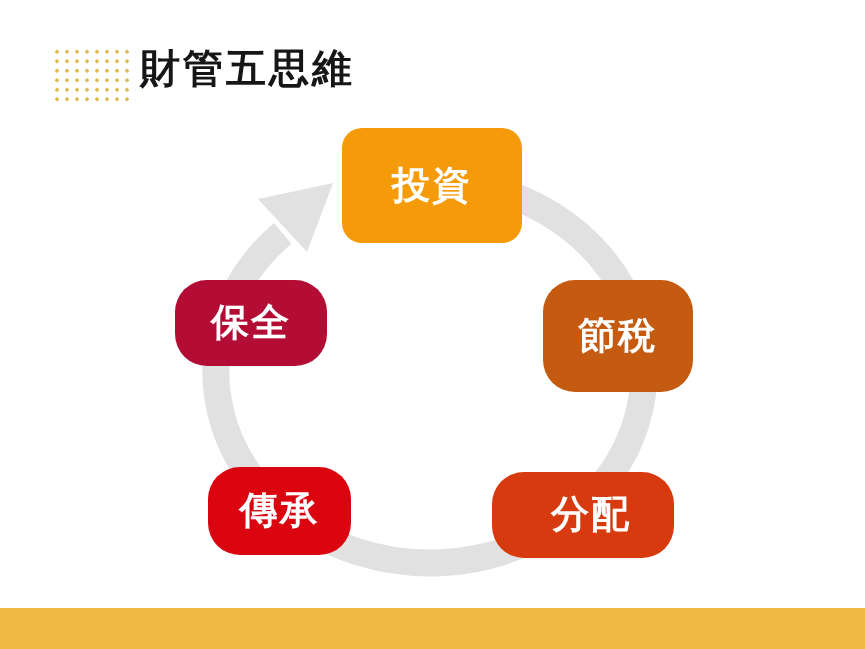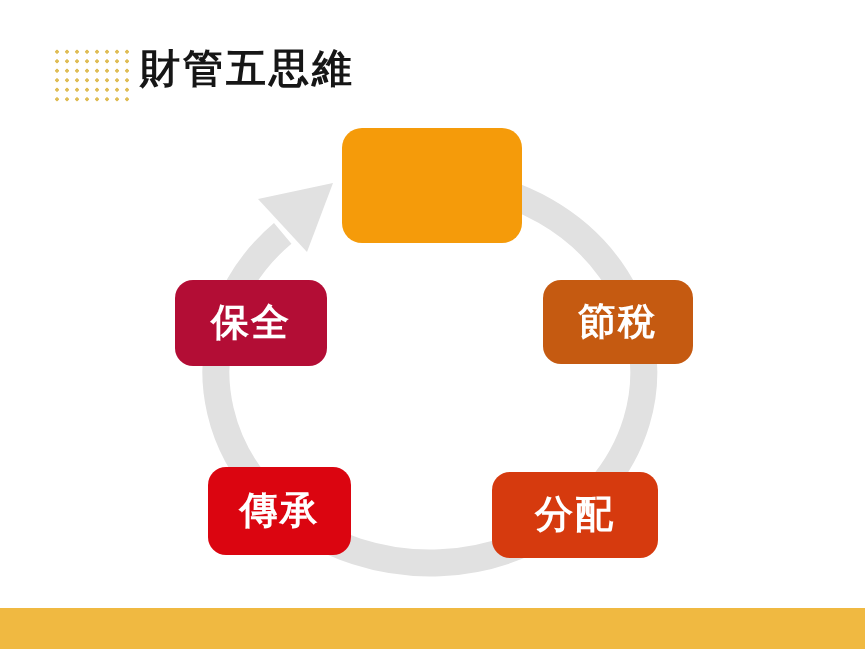--- a/index.html
+++ b/index.html
@@ -54,33 +54,33 @@
     position: absolute;
     display: flex;
     flex-direction: column;
     align-items: center;
     justify-content: center;
     color: #ffffff;
     font-weight: 800;
     font-size: 38px;
     line-height: 1.1;
     letter-spacing: 2px;
-    border-radius: 18px;
+    border-radius: 32px;
     text-align: center;
     white-space: nowrap;
   }
   .node-invest {
     left: 342px; top: 128px;
     width: 180px; height: 115px;
     border-radius: 20px;
     gap: 14px;
   }
-  .node-tax      { left: 543px; top: 280px; width: 150px; height: 84px; }
+  .node-tax      { left: 543px; top: 280px; width: 150px; height: 112px; }
   .node-preserve { left: 175px; top: 280px; width: 152px; height: 86px; }
-  .node-allocate { left: 492px; top: 472px; width: 166px; height: 86px; }
+  .node-allocate { left: 492px; top: 472px; width: 166px; height: 86px; padding-left: 16px; }
   .node-inherit  { left: 208px; top: 467px; width: 143px; height: 88px; }
 
   
   .accent-bar {
     position: absolute;
     left: 0;
     bottom: 0;
     width: 100%;
     height: 41px;
   }
@@ -93,20 +93,21 @@
   <div class="dots" style="--dots: #DFBD56;"></div>
 
   <h1 class="title">財管五思維</h1>
 
   <svg class="cycle-svg" viewBox="0 0 865 649" xmlns="http://www.w3.org/2000/svg" aria-hidden="true">
     <path d="M 467.2 183.9 A 214 191 0 1 1 356.8 551.5 A 214 191 0 0 1 282.7 233.4" fill="none" stroke="#E1E1E1" stroke-width="27" stroke-linecap="butt"></path>
     <polygon fill="#E1E1E1" points="333,183 258,199 307,252"></polygon>
   </svg>
 
   <div class="node node-invest" style="background-color: rgb(245, 155, 10);">
+    <span>投資</span>
   </div>
 
   <div class="node node-tax" style="background-color: rgb(197, 90, 17);">節稅</div>
 
   <div class="node node-allocate" style="background-color: rgb(214, 58, 14);">分配</div>
 
   <div class="node node-inherit" style="background-color: rgb(219, 5, 16);">傳承</div>
 
   <div class="node node-preserve" style="background-color: rgb(179, 13, 53);">保全</div>
 

